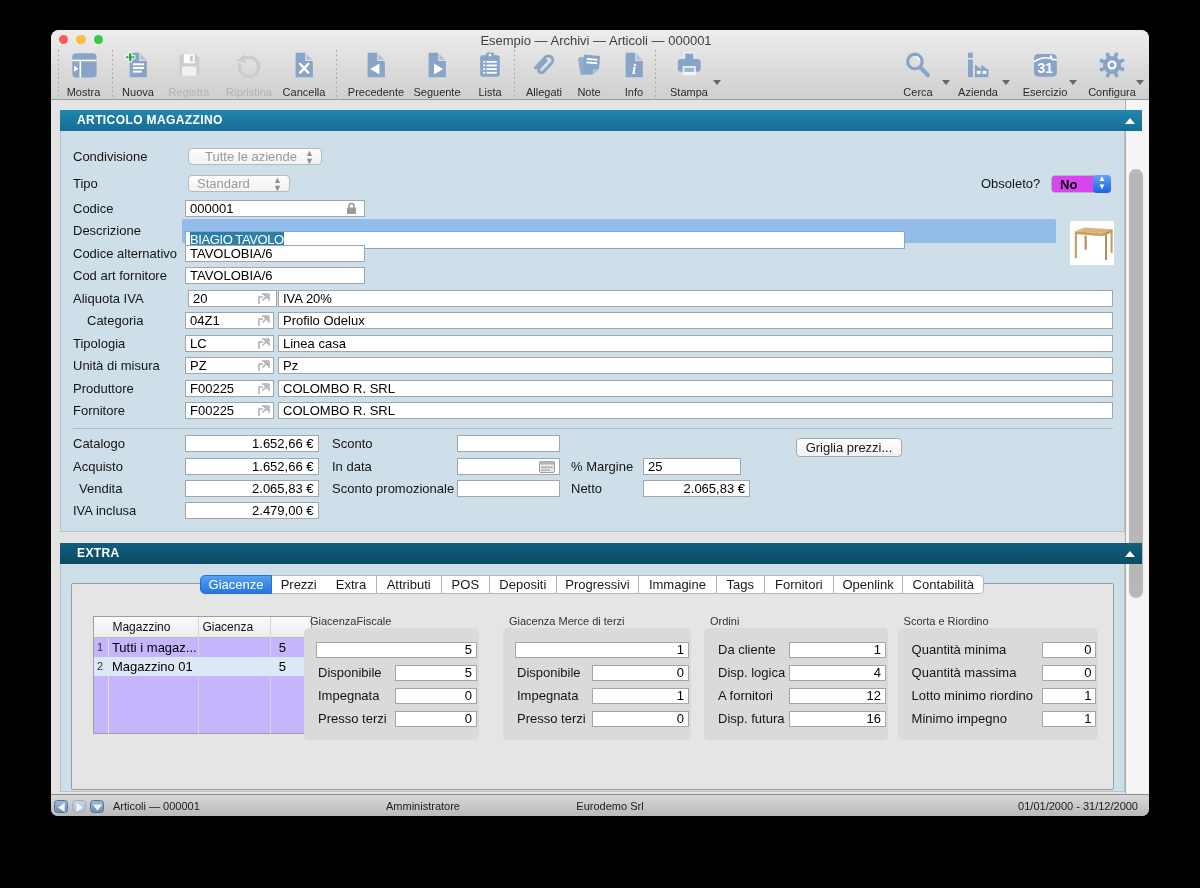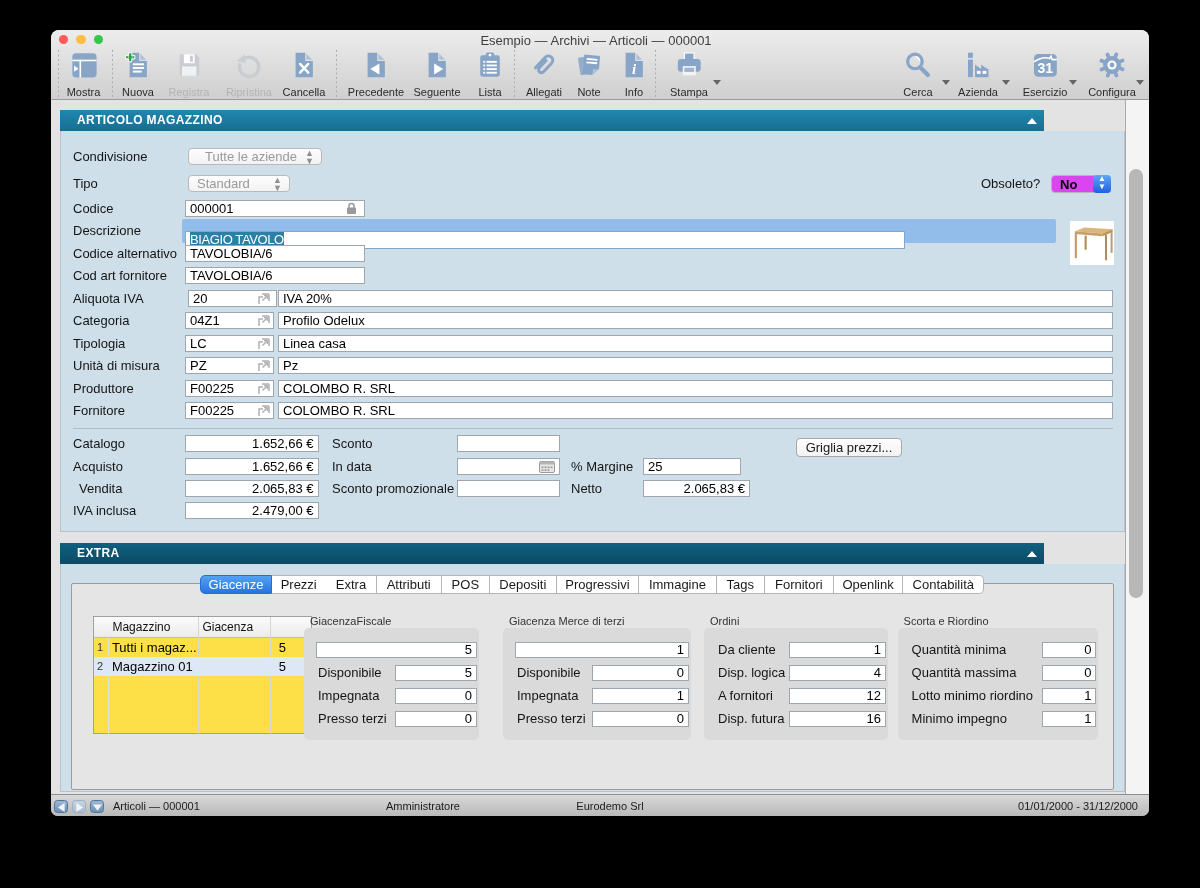--- a/index.html
+++ b/index.html
@@ -12,21 +12,21 @@
 #title { position:absolute; top:3px; left:345px; width:400px; text-align:center;
   font-size:13px; color:#404040; }
 .titem { position:absolute; top:21px; width:76px; text-align:center; }
 .titem svg { display:block; margin:0 auto; }
 .tlabel { font-size:11px; color:#2b2b2b; margin-top:7px; }
 .tlabel.dis { color:#b4b4b4; }
 .tsep { position:absolute; top:20px; height:47px; width:1px;
   background-image:linear-gradient(#a8a8a8 1.5px, transparent 1.5px); background-size:1px 4.5px; }
 .dd { position:absolute; width:0; height:0; border-left:4px solid transparent;
   border-right:4px solid transparent; border-top:5px solid #666; }
-.hdr { position:absolute; left:9px; width:984px; height:21px; color:#fff;
+.hdr { position:absolute; left:9px; width:1082px; height:21px; color:#fff;
   font-size:12px; font-weight:bold; line-height:21px; letter-spacing:0.4px; }
 .hdr .htxt { margin-left:17px; }
 .harrow { position:absolute; right:7px; top:8px; width:0; height:0;
   border-left:5px solid transparent; border-right:5px solid transparent;
   border-bottom:6px solid #fff; }
 .panelbody { position:absolute; left:9px; width:1065px; background:#cfdfe9; border:1px solid #b6c2ca; border-top:none; }
 .lbl { position:absolute; font-size:13px; color:#141414; white-space:nowrap; }
 .inp { position:absolute; background:#fff; border:1px solid #9fa7ad; font-size:13px;
   color:#000; line-height:15px; padding:0 4px; white-space:nowrap; overflow:hidden; }
 .inp.ralign { text-align:right; }
@@ -229,21 +229,21 @@
 <div class="abs" style="left:1077.5px;top:139px;width:14px;height:429px;background:#b7b7b7;border-radius:7px;"></div>
 <div class="hdr" style="top:80px;background:linear-gradient(#2187ae,#176d92);"><span class="htxt">ARTICOLO MAGAZZINO</span><div class="harrow"></div></div>
 <div class="panelbody" style="top:101px;height:401px;"></div>
 <div class="lbl" style="left:22px;top:119px;">Condivisione</div>
 <div class="lbl" style="left:22px;top:146px;">Tipo</div>
 <div class="lbl" style="left:22px;top:171px;">Codice</div>
 <div class="lbl" style="left:22px;top:193px;">Descrizione</div>
 <div class="lbl" style="left:22px;top:216px;">Codice alternativo</div>
 <div class="lbl" style="left:22px;top:238px;">Cod art fornitore</div>
 <div class="lbl" style="left:22px;top:261px;">Aliquota IVA</div>
-<div class="lbl" style="left:22px;top:283px;">Categoria</div>
+<div class="lbl" style="left:36px;top:283px;">Categoria</div>
 <div class="lbl" style="left:22px;top:306px;">Tipologia</div>
 <div class="lbl" style="left:22px;top:328px;">Unità di misura</div>
 <div class="lbl" style="left:22px;top:351px;">Produttore</div>
 <div class="lbl" style="left:22px;top:373px;">Fornitore</div>
 <div class="popup" style="left:137px;top:118px;width:134px;height:17px;line-height:16px;padding-left:16px;">Tutte le aziende<span style="position:absolute;right:7px;top:0;color:#8f8f8f;font-size:9px;line-height:8px;">▲<br>▼</span></div>
 <div class="popup" style="left:137px;top:145px;width:102px;height:17px;line-height:16px;">Standard<span style="position:absolute;right:7px;top:0;color:#8f8f8f;font-size:9px;line-height:8px;">▲<br>▼</span></div>
 <div class="lbl" style="left:930px;top:146px;">Obsoleto?</div>
 <div class="abs" style="left:1000px;top:145px;width:60px;height:18px;background:#d946ef;border:1px solid #b5b5b5;border-radius:4px;font-size:13px;font-weight:bold;line-height:17px;padding-left:8px;">No
 <span style="position:absolute;right:-1px;top:-1px;width:18px;height:18px;border-radius:4px;background:linear-gradient(#5fa5f7,#1e62e0);color:#fff;font-size:8px;text-align:center;line-height:8px;">▲<br>▼</span></div>
 <div class="inp" style="left:134px;top:170px;width:180px;height:17px;line-height:15px;font-size:13px;">000001</div>
@@ -349,21 +349,21 @@
 <div class="tab" style="left:275.3px;width:50.39999999999998px;">Extra</div>
 <div class="tab" style="left:325.7px;width:65.0px;">Attributi</div>
 <div class="tab" style="left:390.7px;width:48.30000000000001px;">POS</div>
 <div class="tab" style="left:439px;width:66.70000000000005px;">Depositi</div>
 <div class="tab" style="left:505.70000000000005px;width:82.5px;">Progressivi</div>
 <div class="tab" style="left:588.2px;width:77.5px;">Immagine</div>
 <div class="tab" style="left:665.7px;width:48.299999999999955px;">Tags</div>
 <div class="tab" style="left:714px;width:68.70000000000005px;">Fornitori</div>
 <div class="tab" style="left:782.7px;width:69.69999999999993px;">Openlink</div>
 <div class="tab" style="left:852.4px;width:80.80000000000007px;border-radius:0 5px 5px 0;">Contabilità</div>
-<div class="abs" style="left:41.9px;top:586.4px;width:219px;height:118px;background:#fde047;border:1px solid #a0a0a0;font-size:13px;">
+<div class="abs" style="left:41.9px;top:586.4px;width:219px;height:118px;background:#c4b5fd;border:1px solid #a0a0a0;font-size:13px;">
 <div style="position:absolute;left:0;top:0;width:100%;height:21px;background:linear-gradient(#fafafa,#ececec);border-bottom:1px solid #bdbdbd;"></div>
 <div style="position:absolute;left:18.5px;top:0;line-height:21px;font-size:12px;color:#111;">Magazzino</div>
 <div style="position:absolute;left:108.5px;top:0;line-height:21px;font-size:12px;color:#111;">Giacenza</div>
 <div style="position:absolute;left:14px;top:21px;width:1px;height:97px;background:#e0e0e0;"></div>
 <div style="position:absolute;left:104px;top:0;width:1px;height:118px;background:#d5d5d5;"></div>
 <div style="position:absolute;left:176px;top:0;width:1px;height:118px;background:#d5d5d5;"></div>
 <div style="position:absolute;left:0;top:21px;width:100%;height:19px;">
   <span style="position:absolute;left:3px;font-size:11px;color:#333;line-height:19px;">1</span>
   <span style="position:absolute;left:18px;line-height:19px;">Tutti i magaz...</span>
   <span style="position:absolute;right:25px;line-height:19px;">5</span>

